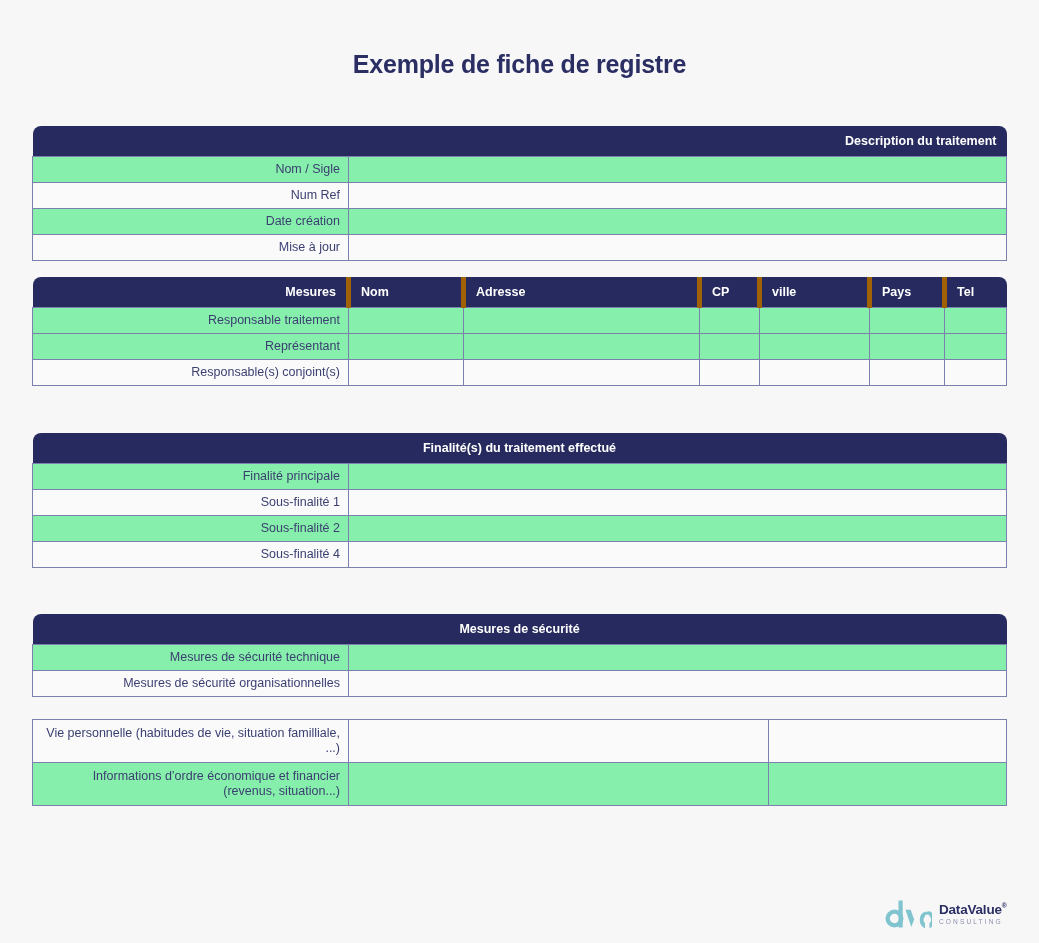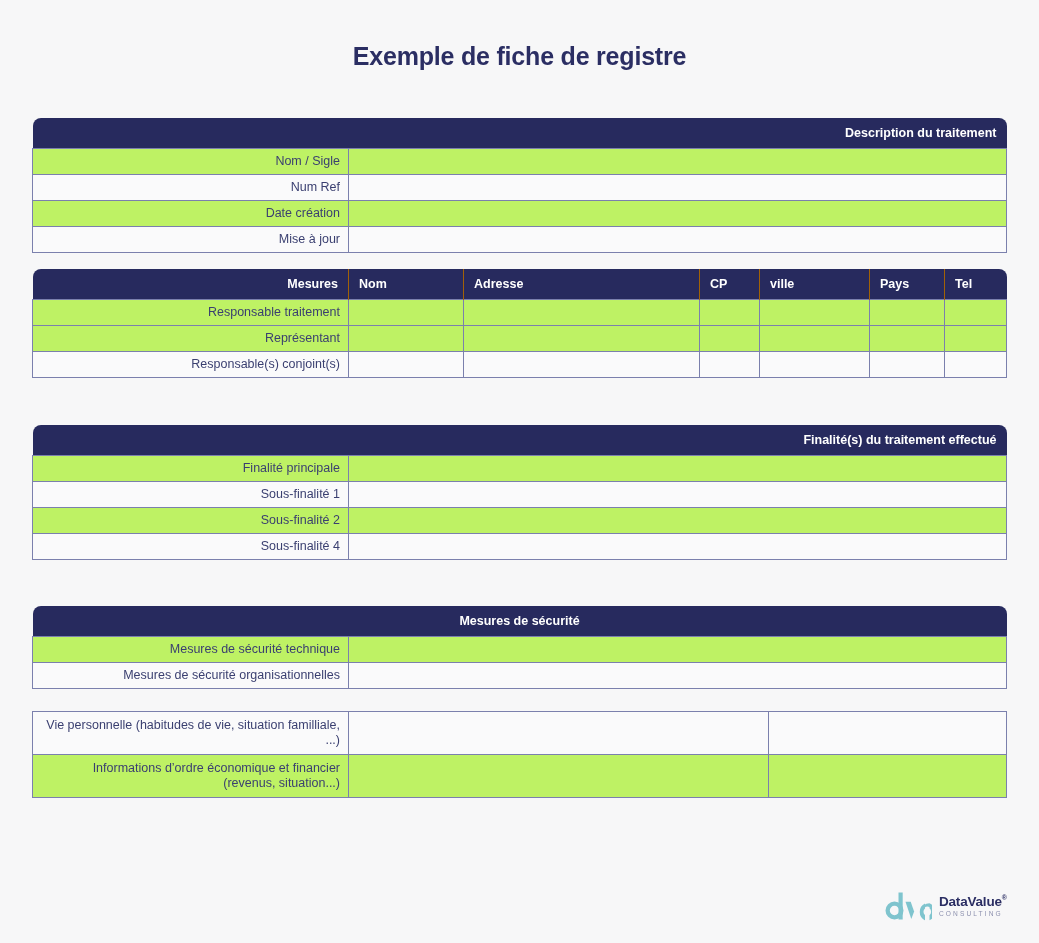--- a/index.html
+++ b/index.html
@@ -12,21 +12,21 @@
   }
   .page{position:relative;width:1039px;height:943px;}
 
   .page-title{
     text-align:center;
     font-size:25px;
     font-weight:bold;
     color:#2b2e63;
     letter-spacing:-0.2px;
     padding-top:34px;
-    margin:8px;
+    margin:16px;
   }
 
   .tbl{
     position:absolute;
     left:32px;
     width:975px;
     border-collapse:collapse;
     table-layout:fixed;
     font-size:12.5px;
   }
@@ -37,36 +37,36 @@
     font-weight:bold;
     height:30px;
     padding:0 10px;
     border:none;
     vertical-align:middle;
   }
   .tbl .hdr th:first-child{border-top-left-radius:8px;margin-top:28px;}
   .tbl .hdr th:last-child{border-top-right-radius:8px;}
   .tbl .hdr th.lbl{text-align:right;}
   .tbl .hdr th.col{text-align:left;font-weight:bold;}
-  .tbl .hdr th.sep{border-left:1px solid #a16207;}
+  .tbl .hdr th.sep{border-left:5px solid #a16207;}
 
   .tbl td{
     border:1px solid #7b80ad;
     height:23px;
     padding:1px 8px;
     vertical-align:middle;
     font-size:12.5px;
     color:#3a3f70;
     line-height:15px;
   }
   .tbl td.lbl{
     text-align:right;
     white-space:normal;
   }
-  .tbl tr.shade td{background:#bef264;}
+  .tbl tr.shade td{background:#86efac;}
   .tbl tr.plain td{background:#fafafb;}
   .tbl tr.tall td{height:40px;}
 
   
   .logo{
     position:absolute;
     left:884px;top:875px;
     width:124px;height:45px;
     display:flex;align-items:center;gap:7px;
   }
@@ -166,21 +166,21 @@
   </tbody>
     </table>
 
   <table class="tbl" style="top:417px;">
     <colgroup>
         <col style="width:316px">
         <col>
       </colgroup>
     <tbody>
         <tr class="hdr">
-      <th class="lbl" colspan="2" style="">Finalité(s) du traitement effectué</th>
+      <th class="lbl" colspan="2" style="text-align:center;">Finalité(s) du traitement effectué</th>
     </tr>
     <tr class="shade">
       <td class="lbl">Finalité principale</td>
       <td></td>
     </tr>
     <tr class="plain">
       <td class="lbl">Sous-finalité 1</td>
       <td></td>
     </tr>
     <tr class="shade">

